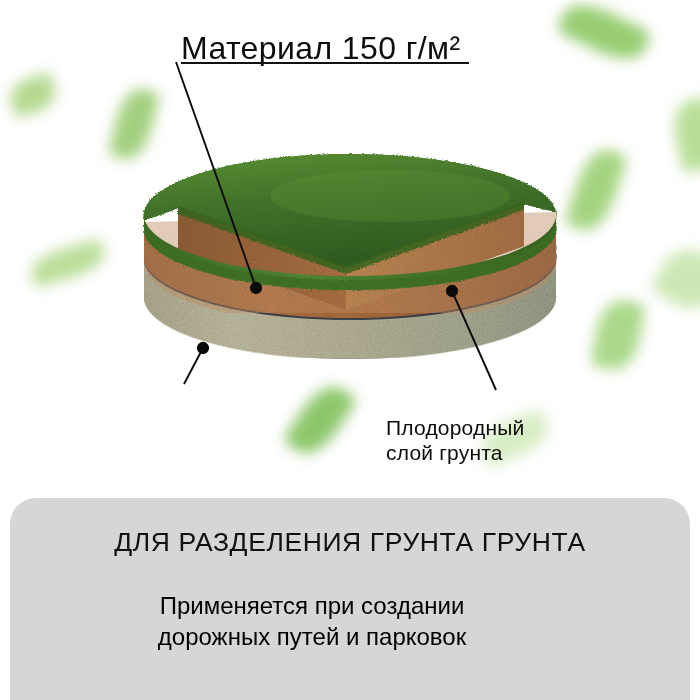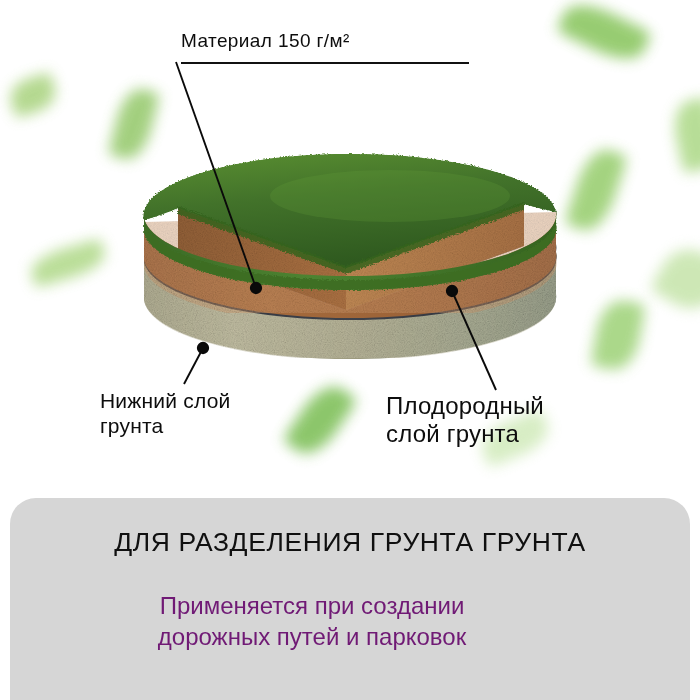--- a/index.html
+++ b/index.html
@@ -31,40 +31,40 @@
     position: absolute;
     color: #0d0d0d;
     font-weight: 400;
     letter-spacing: .2px;
     white-space: pre-line;
     line-height: 1.18;
   }
   #title-label {
     left: 181px;
     top: 30px;
-    font-size: 19px;
+    font-size: 32px;
     letter-spacing: .4px;
   }
   #title-rule {
     position: absolute;
     left: 181px;
     top: 62px;
     width: 288px;
     height: 2px;
     background: #111;
   }
   #bottom-layer-label {
     left: 100px;
     top: 389px;
     font-size: 21px;
   }
   #fertile-layer-label {
     left: 386px;
-    top: 392px;
-    font-size: 24px;
+    top: 416px;
+    font-size: 21px;
   }
 
   
   #leaders {
     position: absolute;
     left: 0;
     top: 0;
     width: 700px;
     height: 700px;
     pointer-events: none;
@@ -100,21 +100,21 @@
     color: #101010;
   }
   #subline {
     position: absolute;
     left: 0;
     top: 92px;
     width: 604px;
     text-align: center;
     font-size: 24px;
     line-height: 1.3;
-    color: #701a75;
+    color: #000000;
     white-space: pre-line;
   }
 </style>
 </head>
 <body>
 
 <div id="page">
 
   <div id="leaf-layer">
       <div class="leaf" style="left: 10px; top: 78px; width: 46px; height: 34px; background: rgb(156, 204, 107); opacity: 0.75; transform: rotate(-18deg);"></div>
@@ -251,22 +251,20 @@
       <circle cx="203" cy="348" r="5.2"></circle>
 
       <line x1="452" y1="291" x2="496" y2="390"></line>
       <circle cx="452" cy="291" r="5.2"></circle>
     </g>
   </svg>
 
   <div class="label" id="title-label">Материал 150 г/м²</div>
   <div id="title-rule"></div>
 
-  <div class="label" id="bottom-layer-label">Нижний слой
-грунта</div>
 
   <div class="label" id="fertile-layer-label">Плодородный
 слой грунта</div>
 
   <div id="info-panel" style="background: rgb(214, 214, 214);">
     <div id="headline">ДЛЯ РАЗДЕЛЕНИЯ ГРУНТА ГРУНТА</div>
     <div id="subline">Применяется при создании
 дорожных путей и парковок</div>
   </div>
 

